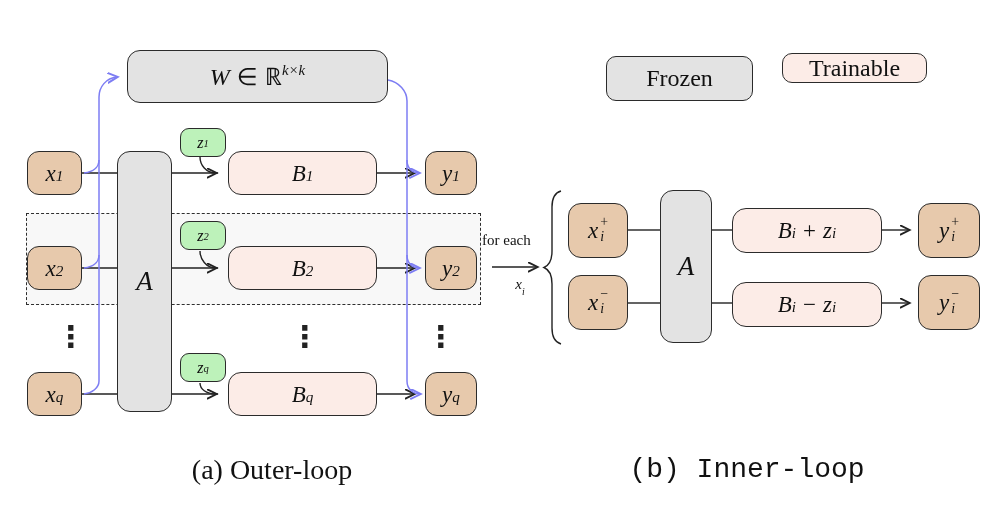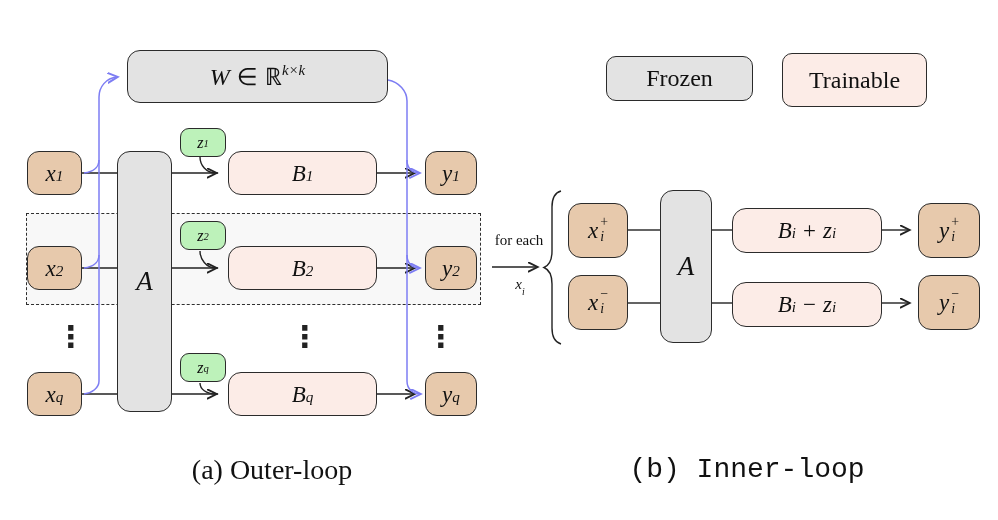--- a/index.html
+++ b/index.html
@@ -25,21 +25,21 @@
   .ss .dn{font-style:italic;}
   .zlab{font-size:16px;}
   .wlab{font-size:24px;}
   .alab{font-size:27px;}
   .legend-box{position:absolute;box-sizing:border-box;border:1.5px solid #2b2b2b;
               display:flex;align-items:center;justify-content:center;
               font-style:normal;font-size:24px;}
   .caption{position:absolute;width:304px;text-align:center;font-style:normal;font-size:28px;}
   .vdots{position:absolute;width:24px;text-align:center;
          font-family:"DejaVu Sans",sans-serif;font-size:30px;font-weight:bold;color:#222;line-height:1;}
-  .foreach{position:absolute;left:482px;top:232px;width:74px;text-align:center;
+  .foreach{position:absolute;left:482px;top:232px;width:74px;text-align:left;
            font-style:normal;font-size:15px;}
   .forvar{position:absolute;left:500px;top:276px;width:40px;text-align:center;
           font-style:italic;font-size:15px;}
   .opgap{padding:0 7px;font-style:normal;}
 </style>
 </head>
 <body>
 
 <div id="figure">
 
@@ -161,21 +161,21 @@
   </div>
 
   <div class="foreach">for each</div>
   <div class="forvar">
     <span>x</span><sub class="s">i</sub>
   </div>
 
   <div class="legend-box gray r10" style="left:590px;top:56px;width:147px;height:45px;margin-left:16px;">
     <span>Frozen</span>
   </div>
-  <div class="legend-box pink r10" style="left:782px;top:53px;width:145px;height:54px;">
+  <div class="legend-box pink r10" style="left:782px;top:53px;width:145px;height:30px;">
     <span>Trainable</span>
   </div>
 
   <div class="box tan r13" style="left:568px;top:203px;width:60px;height:55px;">
     <span>x</span>
     <span class="ss">
         <span class="up">+</span>
         <span class="dn">i</span>
       </span>
   </div>

